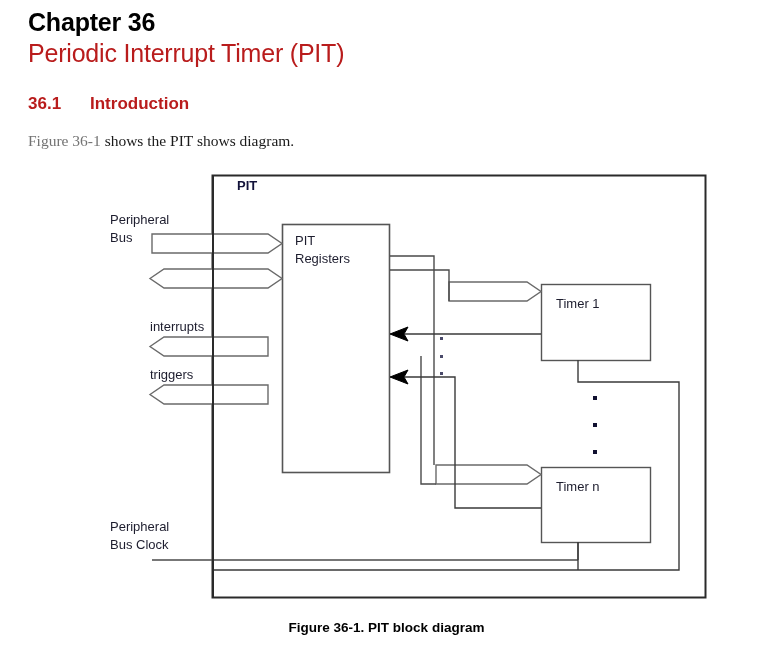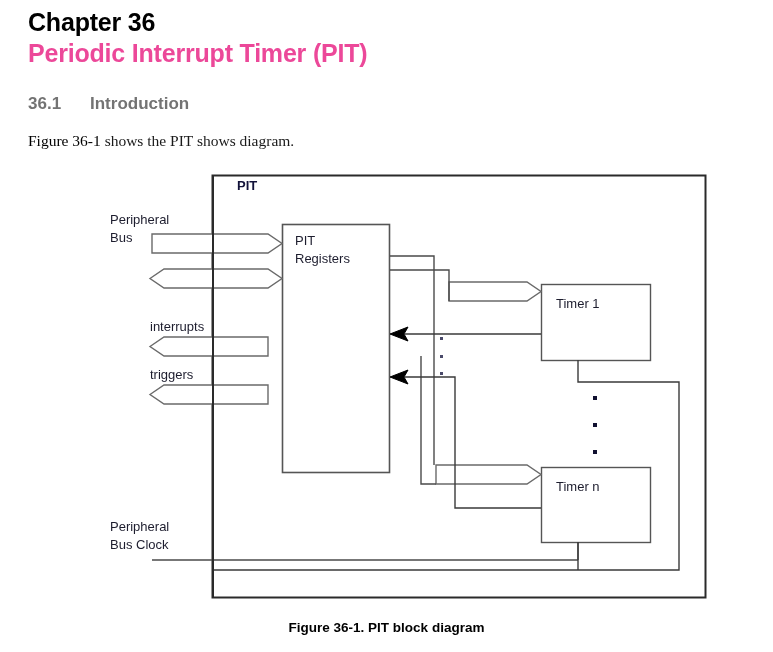--- a/index.html
+++ b/index.html
@@ -29,52 +29,52 @@
     font-size: 25px;
     letter-spacing: -0.2px;
     color: #000;
     white-space: nowrap;
   }
   .chapter-title {
     position: absolute;
     left: 28px;
     top: 39px;
     font-family: "Liberation Sans", sans-serif;
-    font-weight: bold;
+    font-weight: normal;
     font-size: 25px;
     letter-spacing: -0.2px;
-    color: #ec4899;
+    color: #b91c1c;
     white-space: nowrap;
     text-align: right;
   }
   .section-head {
     position: absolute;
     left: 28px;
     top: 94px;
     font-family: "Liberation Sans", sans-serif;
     font-weight: bold;
     font-size: 17px;
-    color: #737373;
+    color: #b91c1c;
     white-space: nowrap;
   }
   .section-num {
     display: inline-block;
     width: 62px;
   }
   .intro-para {
     position: absolute;
     left: 28px;
     top: 132px;
     font-family: "Liberation Serif", serif;
     font-size: 15.5px;
     color: #1a1a1a;
     white-space: nowrap;
   }
   .xref {
-    color: #000000;
+    color: #737373;
   }
   .figure-wrap {
     position: absolute;
     left: 0px;
     top: 160px;
     width: 773px;
     height: 450px;
     text-decoration: underline;
   }
   .fig-caption {

